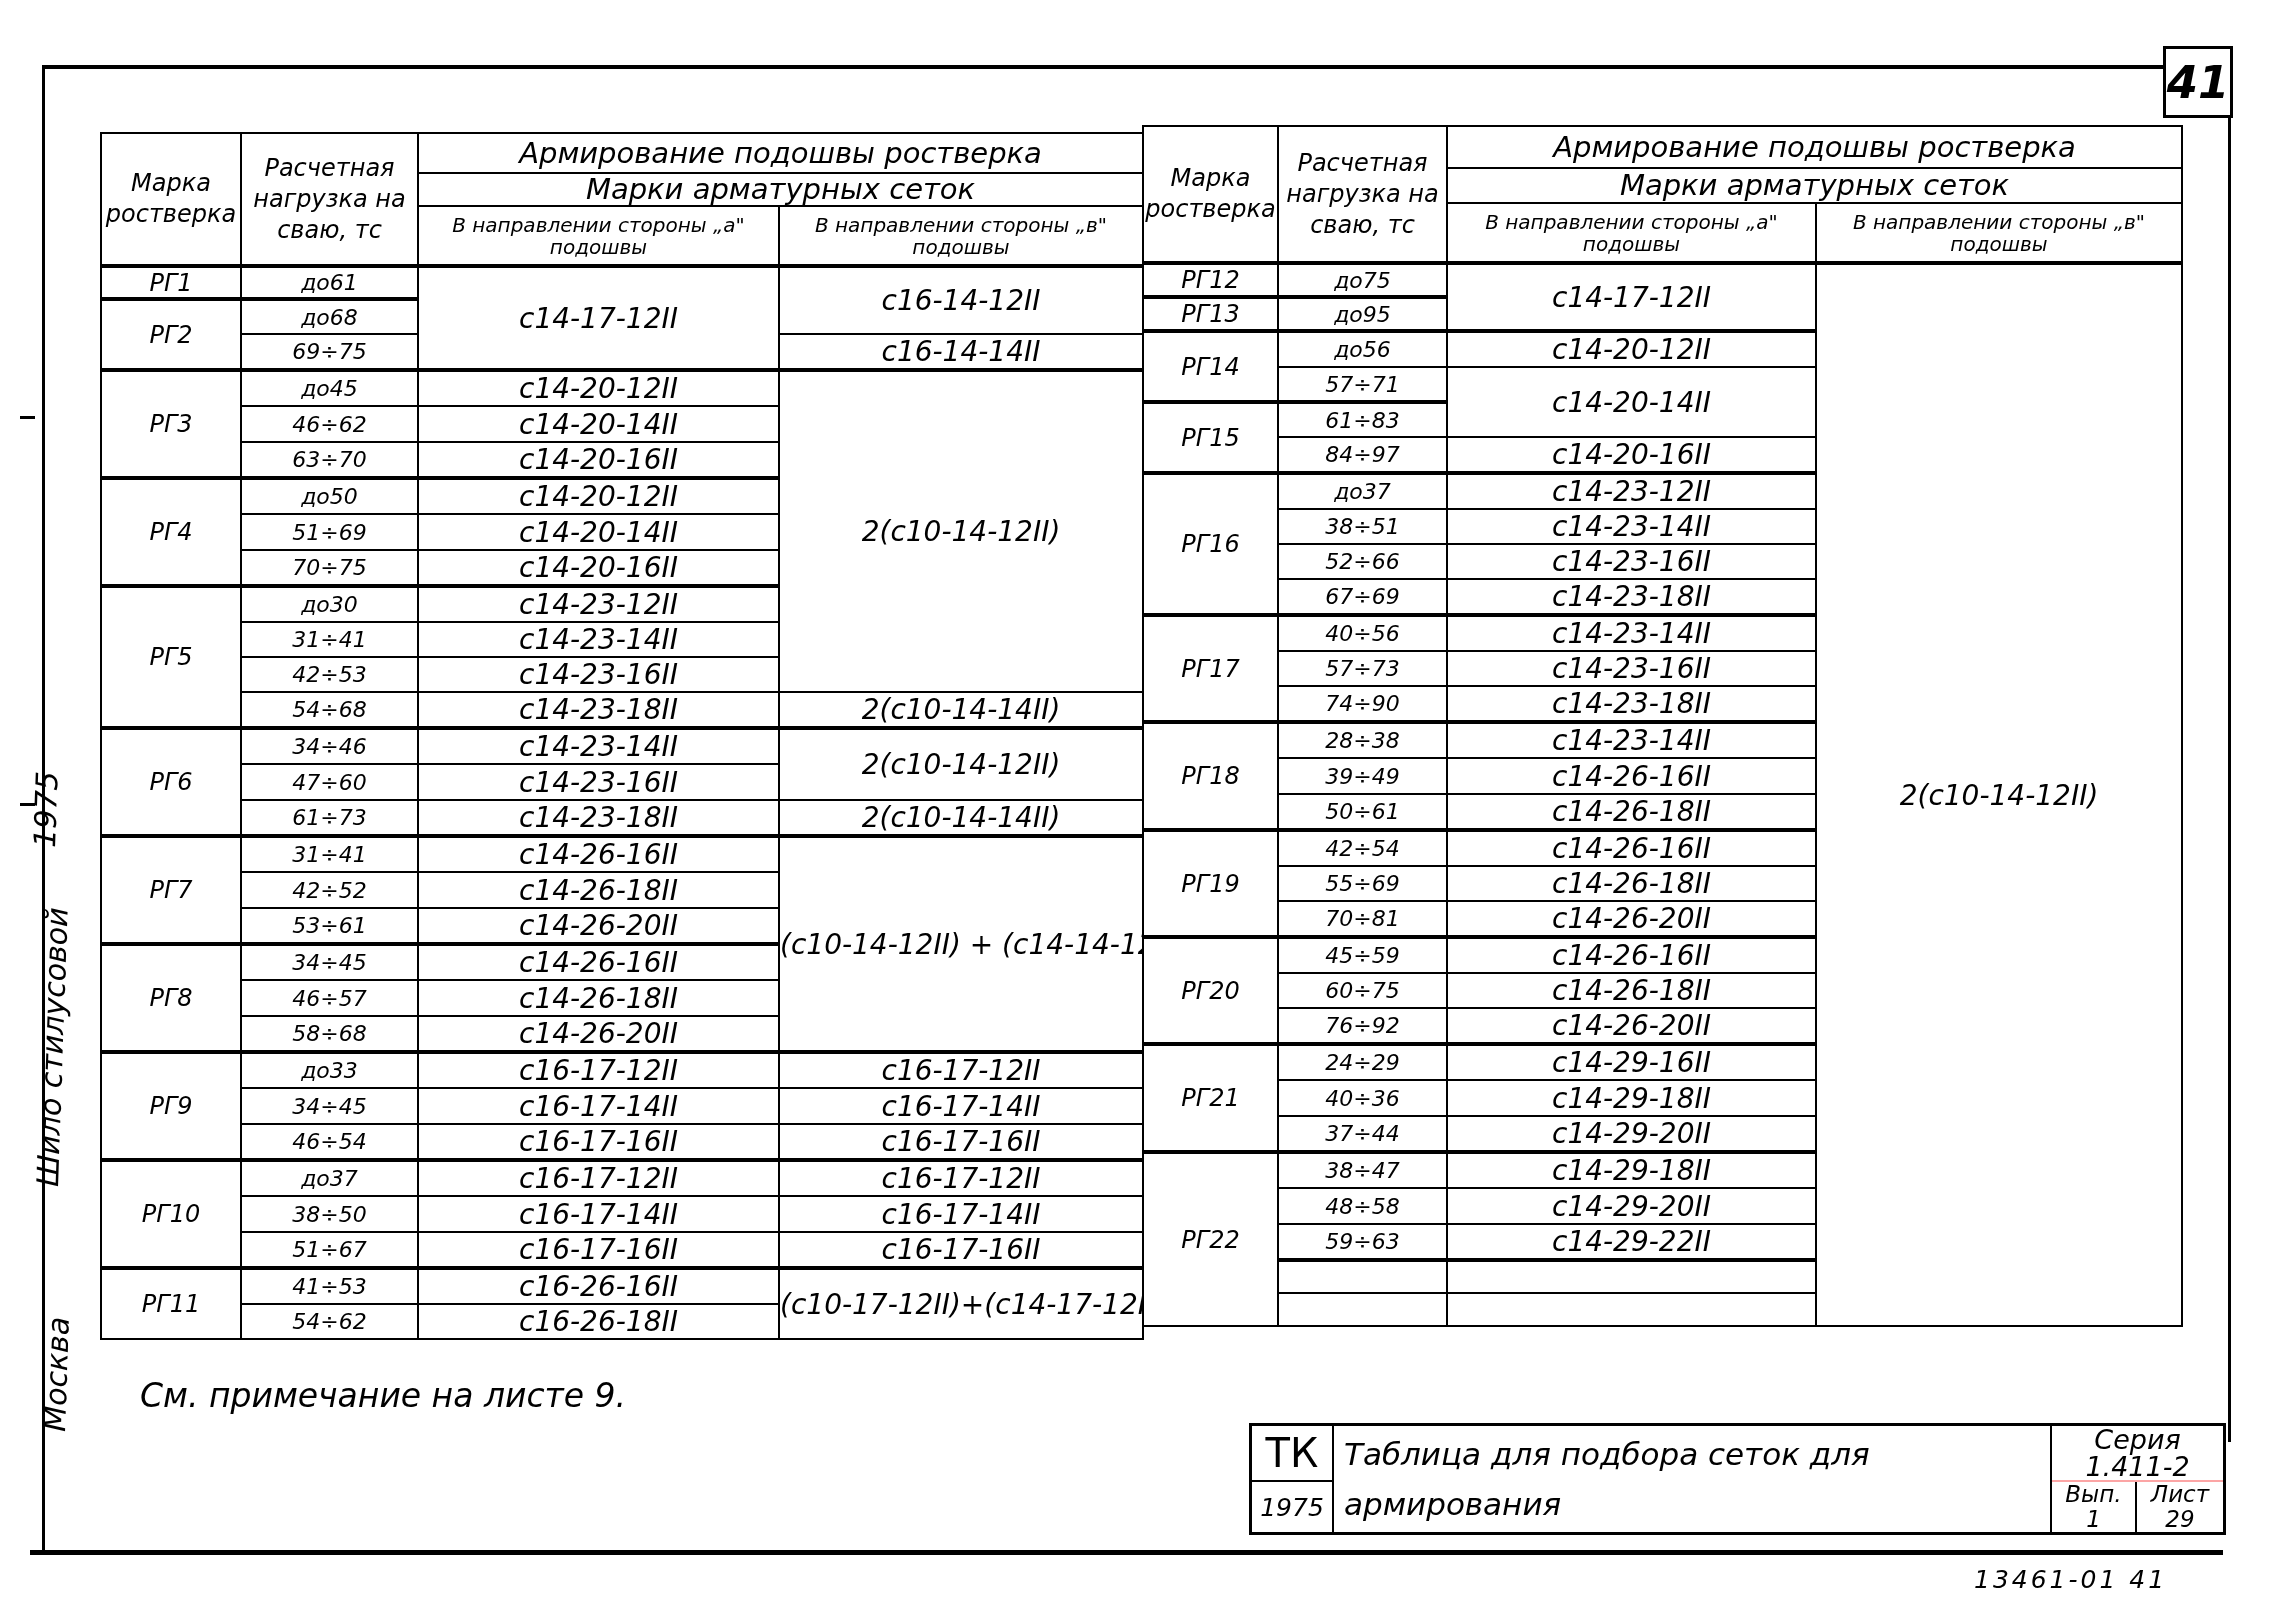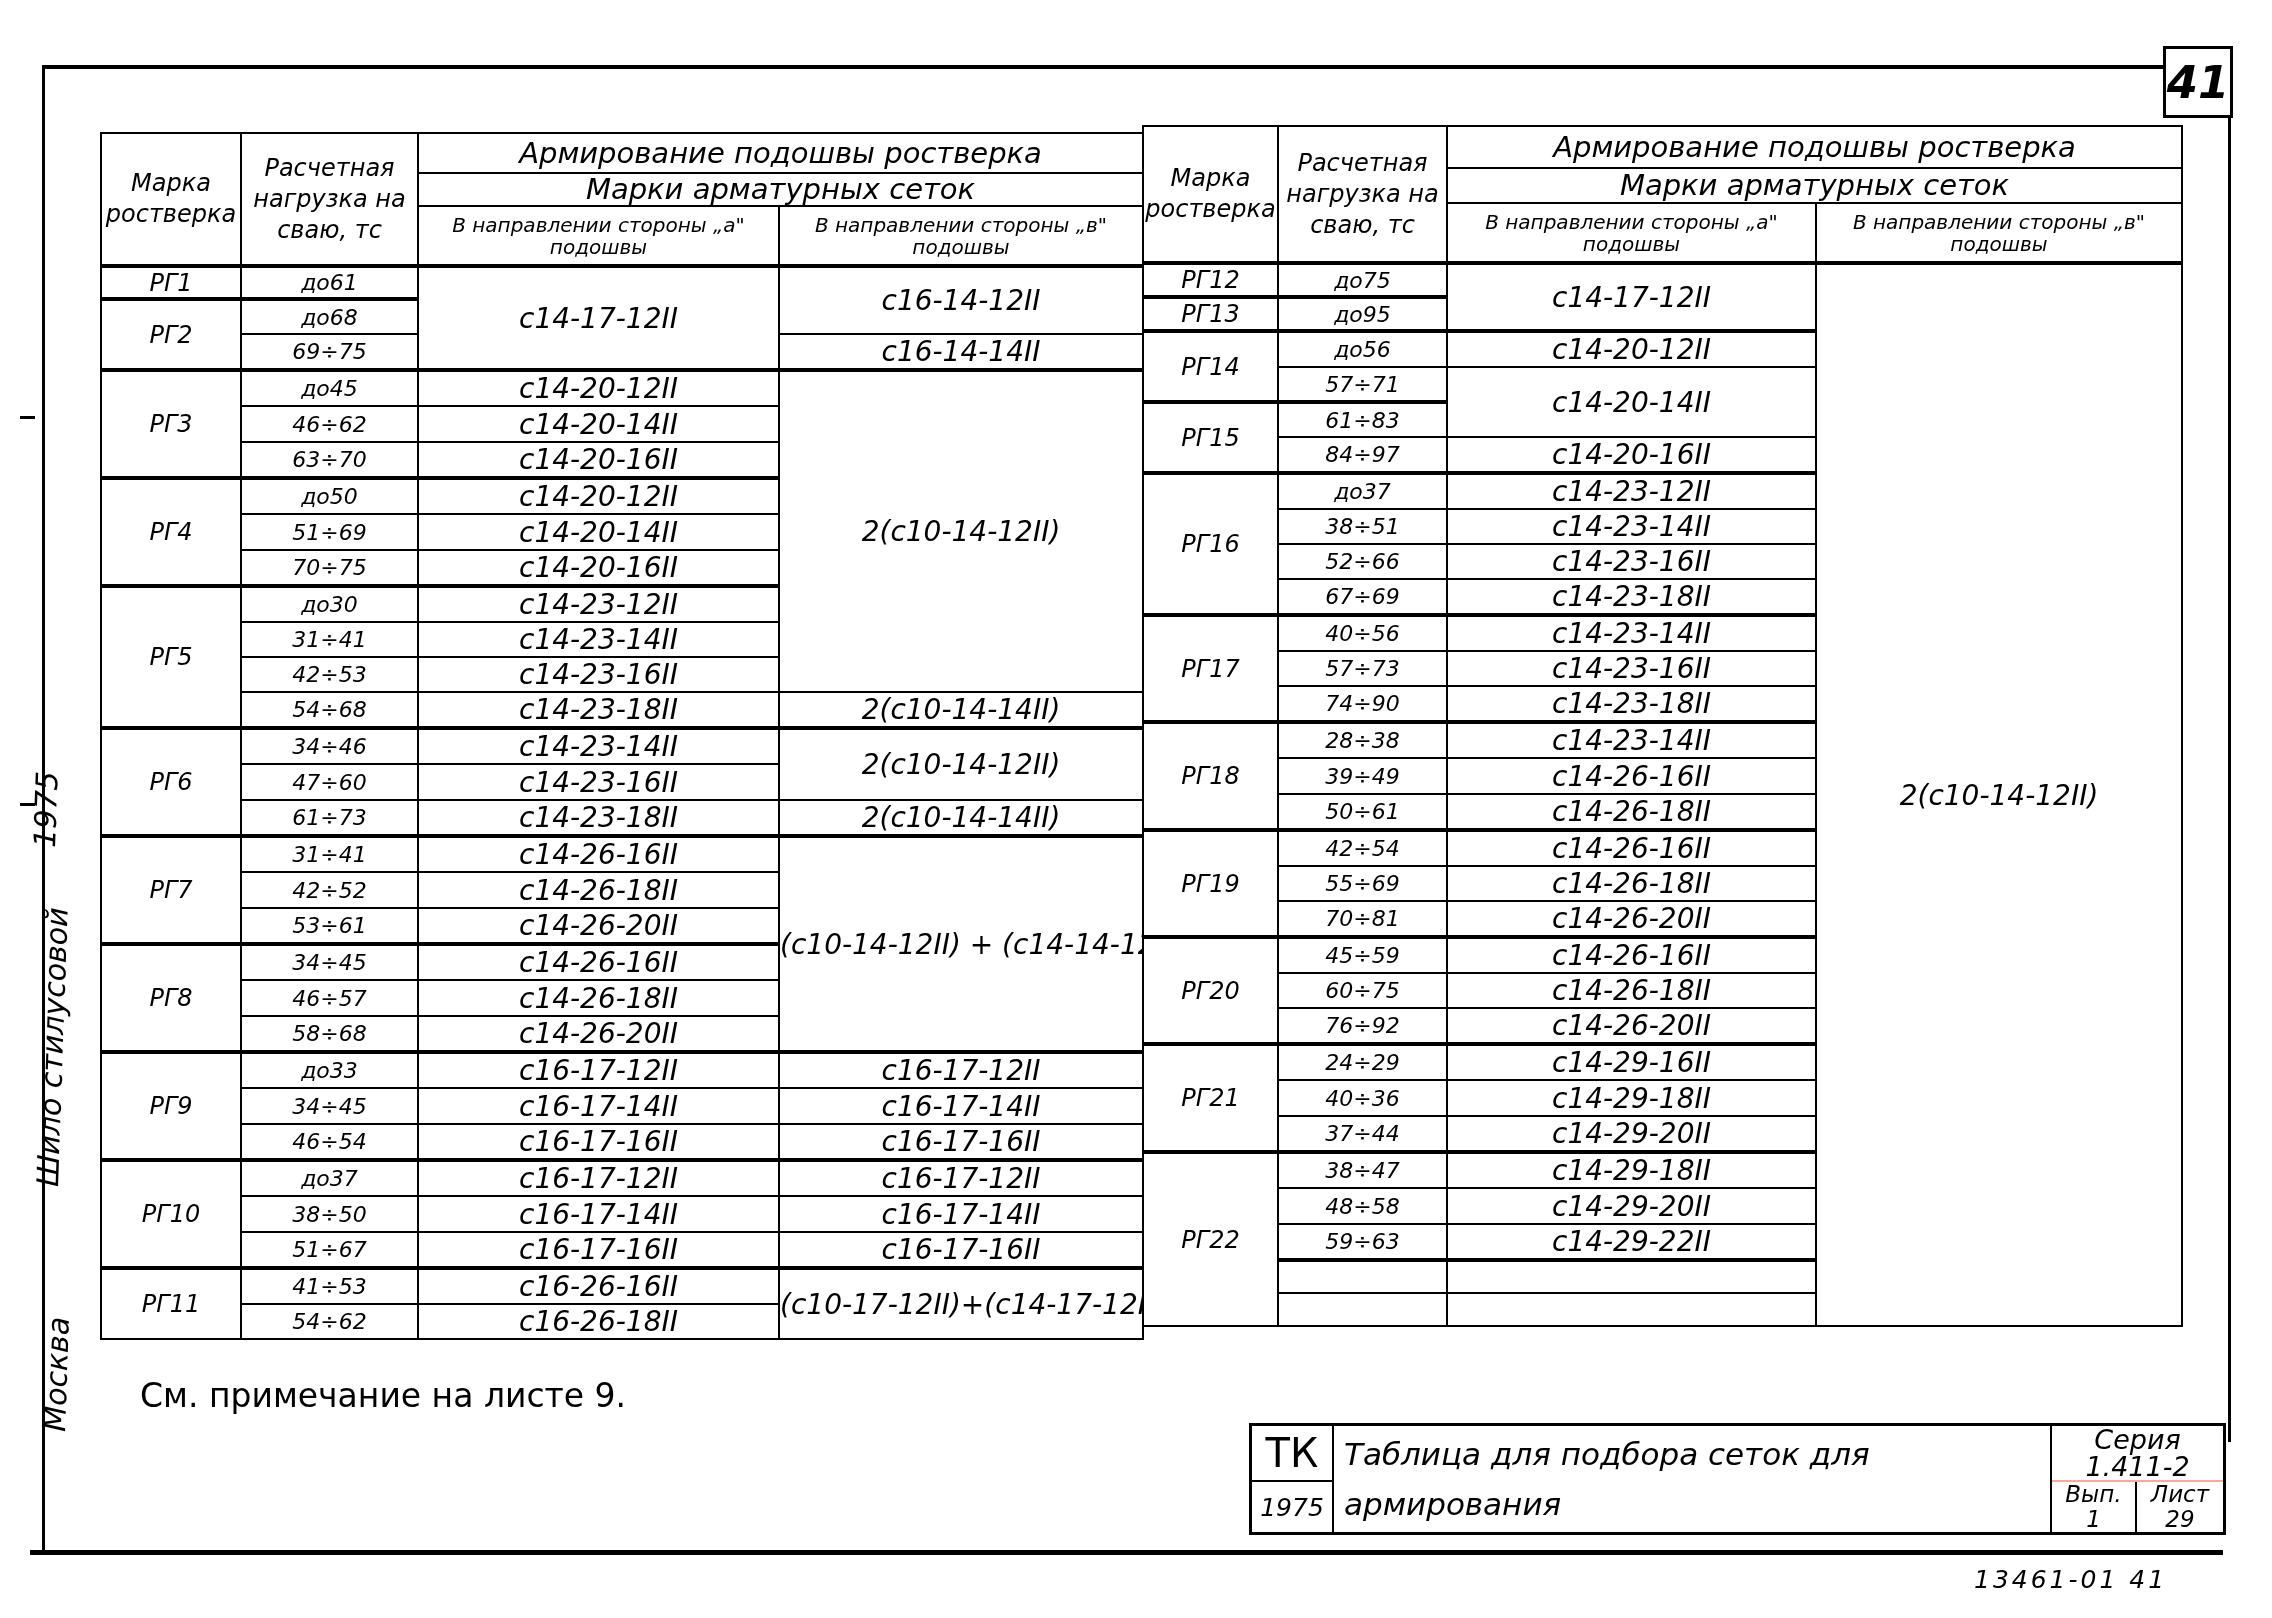--- a/index.html
+++ b/index.html
@@ -22,21 +22,21 @@
   .tbl .hdr-sm { font-size: 20px; line-height: 22px; white-space: normal; }
   .tbl .mark { font-size: 24px; }
   .tbl .load { font-size: 22px; }
   .tbl .mesh { font-size: 28px; }
   .tbl .span-mesh { font-size: 28px; }
   .thick-top td { border-top-width: 4px; }
 
   #tbl-left { left: 100px; top: 132px; width: 1042px; }
   #tbl-right { left: 1142px; top: 125px; width: 1039px; }
 
-  .note { position: absolute; left: 140px; top: 1376px; font-size: 33px; }
+  .note { position: absolute; left: 140px; top: 1376px; font-size: 33px; font-style: italic; }
 
   .title-block { position: absolute; left: 1249px; top: 1423px; width: 977px; height: 112px;
                  border: 3.5px solid #000; box-sizing: border-box; display: grid;
                  grid-template-columns: 82px 718px 85px 1fr; grid-template-rows: 1fr 1fr; }
   .tb-cell { border-right: 2px solid #000; display:flex; align-items:center; justify-content:center; font-style: italic; }
   .tb-tk { font-size: 40px; font-style: normal; border-bottom: 2px solid #000; }
   .tb-year { font-size: 25px; }
   .tb-title { grid-row: 1 / span 2; grid-column: 2; flex-direction: column; align-items:flex-start; padding-left: 10px; font-size: 31px; line-height: 50px; }
   .tb-series { grid-column: 3 / span 2; border-right: none; border-bottom: 2px solid #fca5a5; flex-direction: column; font-size: 27px; line-height: 27px; }
   .tb-sub { display:flex; flex-direction: column; font-size: 23px; line-height: 25px; }

